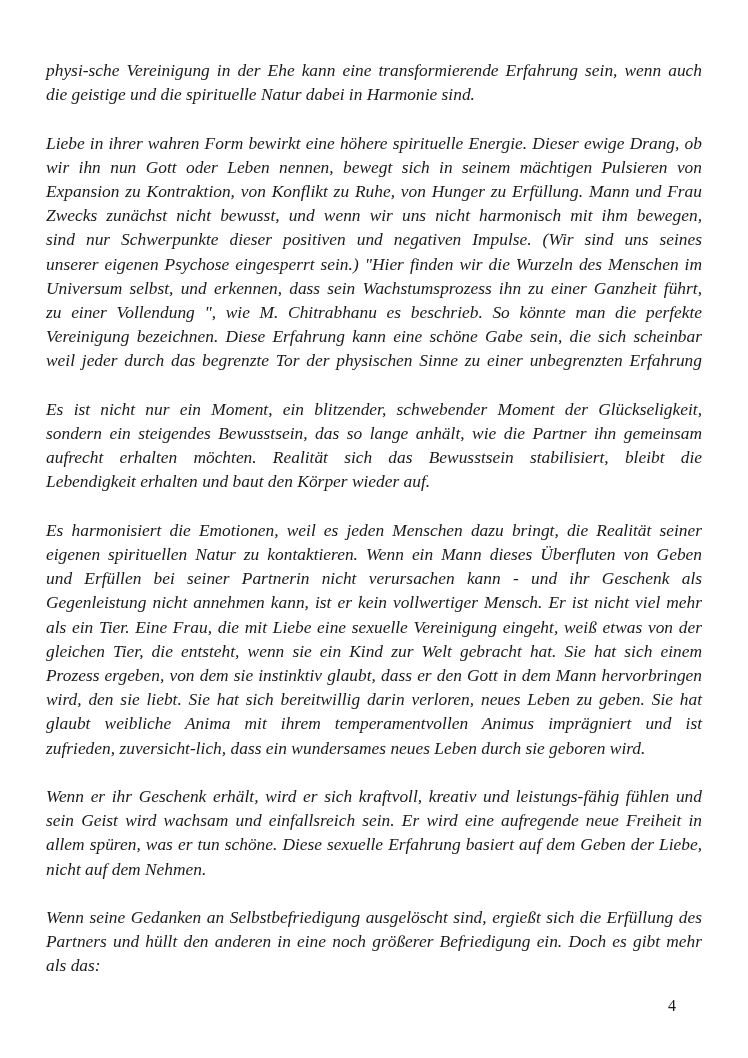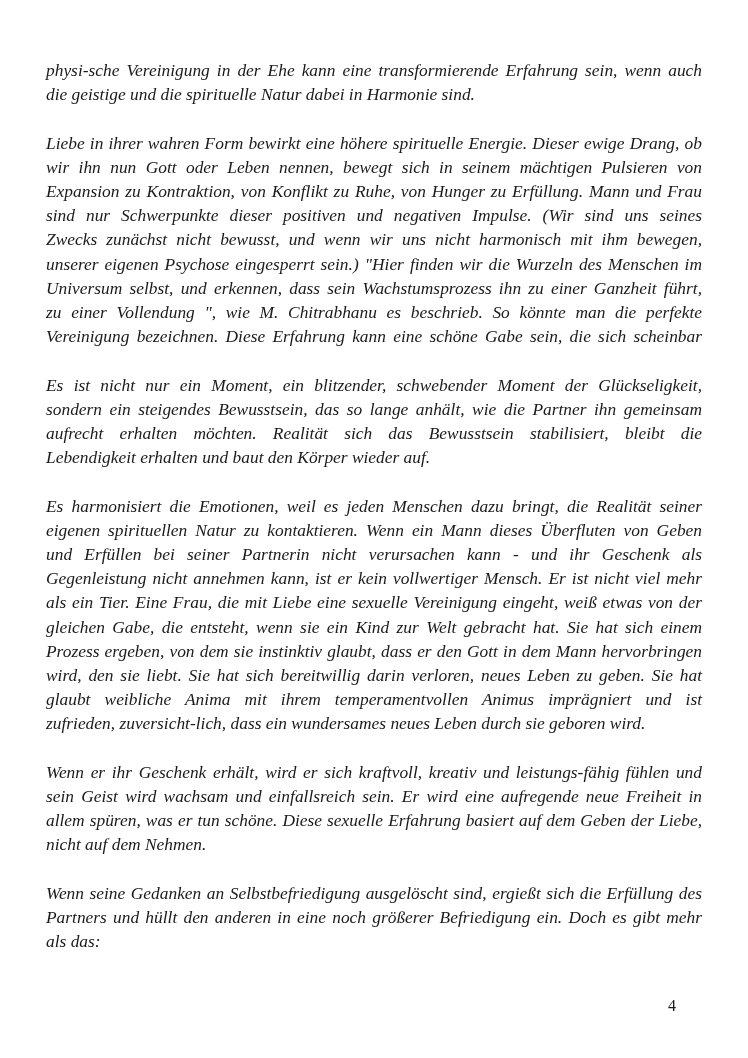--- a/index.html
+++ b/index.html
@@ -23,40 +23,41 @@
 
 <div class="page" id="page">
     <p class="para">
       <span class="line">physi-sche Vereinigung in der Ehe kann eine transformierende Erfahrung sein, wenn auch</span>
       <span class="line last">die geistige und die spirituelle Natur dabei in Harmonie sind.</span>
     </p>
     <p class="para">
       <span class="line">Liebe in ihrer wahren Form bewirkt eine höhere spirituelle Energie. Dieser ewige Drang, ob</span>
       <span class="line">wir ihn nun Gott oder Leben nennen, bewegt sich in seinem mächtigen Pulsieren von</span>
       <span class="line">Expansion zu Kontraktion, von Konflikt zu Ruhe, von Hunger zu Erfüllung. Mann und Frau</span>
+      <span class="line">Zwecks zunächst nicht bewusst, und wenn wir uns nicht harmonisch mit ihm bewegen,</span>
       <span class="line">sind nur Schwerpunkte dieser positiven und negativen Impulse. (Wir sind uns seines</span>
-      <span class="line">Zwecks zunächst nicht bewusst, und wenn wir uns nicht harmonisch mit ihm bewegen,</span>
       <span class="line">unserer eigenen Psychose eingesperrt sein.) "Hier finden wir die Wurzeln des Menschen im</span>
       <span class="line">Universum selbst, und erkennen, dass sein Wachstumsprozess ihn zu einer Ganzheit führt,</span>
       <span class="line">zu einer Vollendung ", wie M. Chitrabhanu es beschrieb. So könnte  man die perfekte</span>
       <span class="line">Vereinigung bezeichnen. Diese Erfahrung kann eine schöne Gabe sein, die sich scheinbar</span>
+      <span class="line">weil jeder durch das begrenzte Tor der physischen Sinne zu einer unbegrenzten Erfahrung</span>
     </p>
     <p class="para">
       <span class="line">Es ist nicht nur ein Moment, ein blitzender, schwebender Moment der Glückseligkeit,</span>
       <span class="line">sondern ein steigendes Bewusstsein, das so lange anhält, wie die Partner ihn gemeinsam</span>
       <span class="line">aufrecht erhalten möchten. Realität sich das Bewusstsein stabilisiert, bleibt die</span>
       <span class="line last">Lebendigkeit erhalten und baut den Körper wieder auf.</span>
     </p>
     <p class="para">
       <span class="line">Es harmonisiert die Emotionen, weil es jeden Menschen dazu bringt, die Realität seiner</span>
       <span class="line">eigenen spirituellen Natur zu kontaktieren. Wenn ein Mann dieses Überfluten von Geben</span>
       <span class="line">und Erfüllen bei seiner Partnerin nicht verursachen kann - und ihr Geschenk als</span>
       <span class="line">Gegenleistung nicht annehmen kann, ist er kein vollwertiger Mensch. Er ist nicht viel mehr</span>
       <span class="line">als ein Tier. Eine Frau, die mit Liebe eine sexuelle Vereinigung eingeht, weiß etwas von der</span>
-      <span class="line">gleichen Gabe, die entsteht, wenn sie ein Kind zur Welt gebracht hat. Sie hat sich einem</span>
+      <span class="line">gleichen Tier, die entsteht, wenn sie ein Kind zur Welt gebracht hat. Sie hat sich einem</span>
       <span class="line">Prozess ergeben, von dem sie instinktiv glaubt, dass er den Gott in dem Mann hervorbringen</span>
       <span class="line">wird, den sie liebt. Sie hat sich bereitwillig darin verloren, neues Leben zu geben. Sie hat</span>
       <span class="line">glaubt weibliche Anima mit ihrem temperamentvollen Animus imprägniert und ist</span>
       <span class="line last">zufrieden, zuversicht-lich, dass ein wundersames neues Leben durch sie geboren wird.</span>
     </p>
     <p class="para">
       <span class="line">Wenn er ihr Geschenk erhält, wird er sich kraftvoll, kreativ und leistungs-fähig fühlen und</span>
       <span class="line">sein Geist wird wachsam und einfallsreich sein. Er wird eine aufregende neue Freiheit in</span>
       <span class="line">allem spüren, was er tun schöne. Diese sexuelle Erfahrung basiert auf dem Geben der Liebe,</span>
       <span class="line last">nicht auf dem Nehmen.</span>

